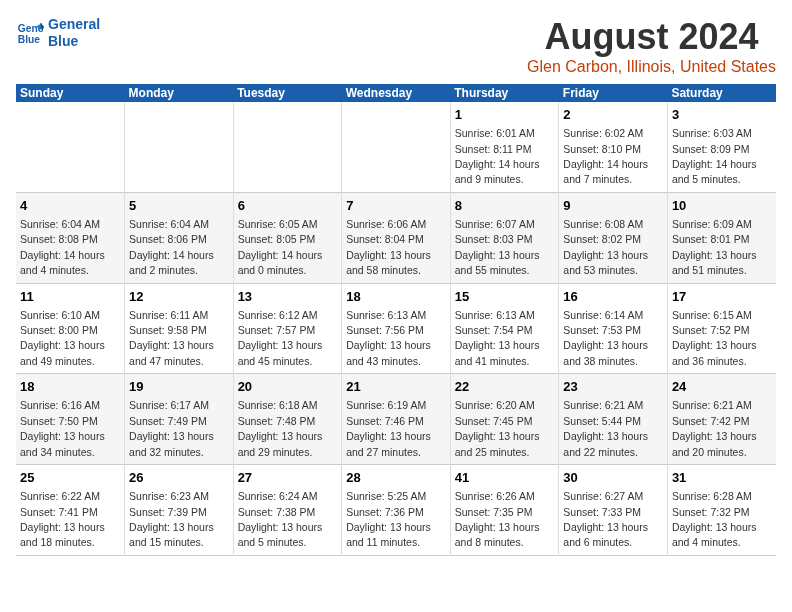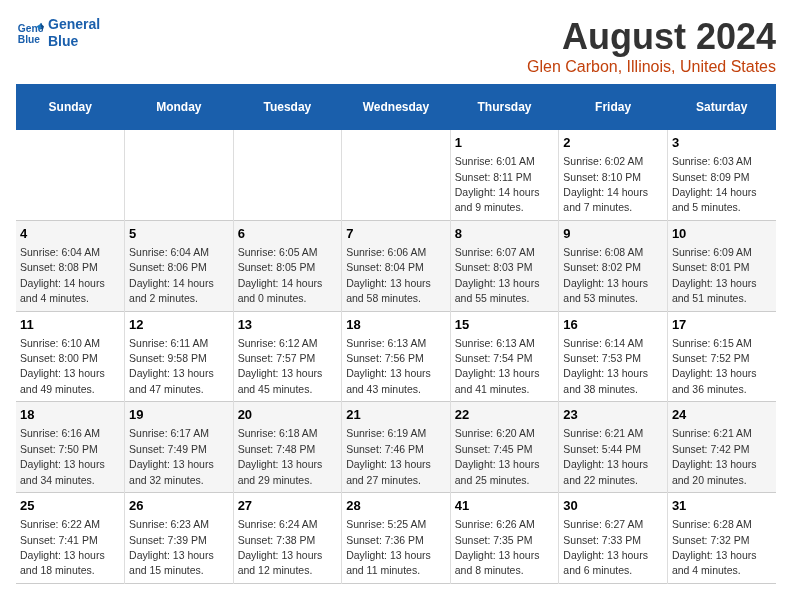--- a/index.html
+++ b/index.html
@@ -28,41 +28,41 @@
       line-height: 1.2;
     }
     .logo-text span {
       color: #1a5fac;
     }
     .logo-icon {
       width: 28px;
       height: 28px;
     }
     .title-area {
-      text-align: right;
+      text-align: center;
     }
     .main-title {
       font-size: 36px;
       font-weight: bold;
       color: #333;
     }
     .subtitle {
       font-size: 16px;
       color: #c2410c;
     }
     table {
       width: 100%;
       border-collapse: collapse;
       font-size: 11px;
     }
     thead tr th {
       background: #1a5fac;
       color: #fff;
-      padding: 16px 4px;
-      text-align: center;
+      padding: 2px 4px;
+      text-align: left;
       font-size: 12px;
       font-weight: bold;
     }
     tbody tr {
       border-bottom: 1px solid #ccc;
     }
     tbody tr:nth-child(odd) {
       background: #fff;
     }
     tbody tr:nth-child(even) {
@@ -291,21 +291,21 @@
         <td>
         <span class="day-num">26</span>
         <span class="day-info">Sunrise: 6:23 AM</span><br>
         <span class="day-info">Sunset: 7:39 PM</span><br>
         <span class="day-info">Daylight: 13 hours and 15 minutes.</span>
       </td>
         <td>
         <span class="day-num">27</span>
         <span class="day-info">Sunrise: 6:24 AM</span><br>
         <span class="day-info">Sunset: 7:38 PM</span><br>
-        <span class="day-info">Daylight: 13 hours and 12 minutes.</span>
+        <span class="day-info">Daylight: 13 hours and 5 minutes.</span>
       </td>
         <td>
         <span class="day-num">28</span>
         <span class="day-info">Sunrise: 5:25 AM</span><br>
         <span class="day-info">Sunset: 7:36 PM</span><br>
         <span class="day-info">Daylight: 13 hours and 11 minutes.</span>
       </td>
         <td>
         <span class="day-num">41</span>
         <span class="day-info">Sunrise: 6:26 AM</span><br>

